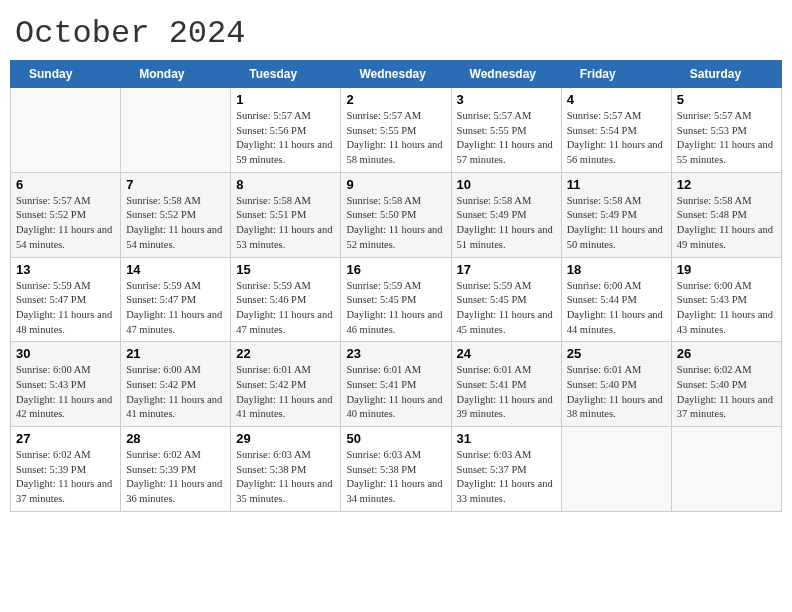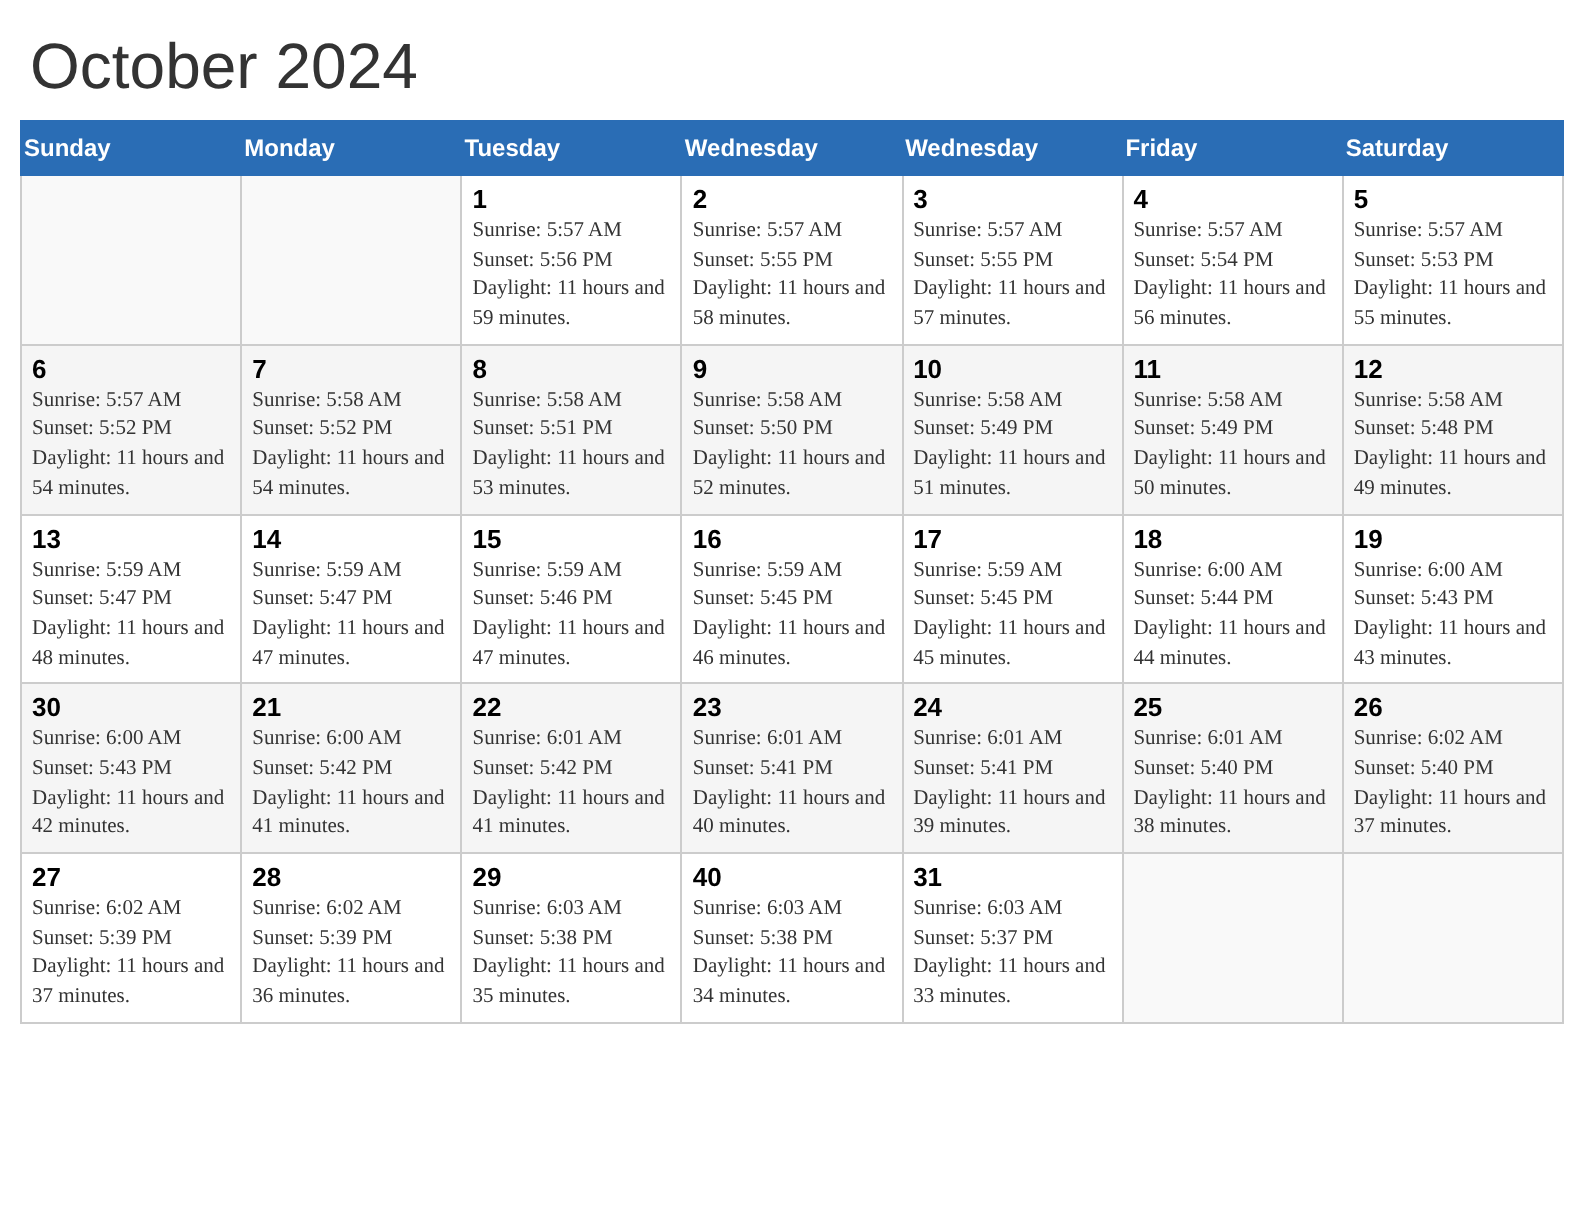--- a/index.html
+++ b/index.html
@@ -41,34 +41,35 @@
       height: 24px;
       margin-right: 4px;
     }
     .title-block {
       text-align: right;
     }
     .month-title {
       font-size: 32px;
       font-weight: normal;
       color: #333;
+      font-family: Liberation Mono, monospace;
     }
     .subtitle {
       font-size: 14px;
       color: #555;
     }
     .calendar {
       width: 100%;
       border-collapse: collapse;
       font-size: 11px;
     }
     .calendar th {
       background-color: #2a6db5;
       color: white;
-      padding: 6px 1px;
+      padding: 6px 18px;
       text-align: left;
       font-size: 12px;
       font-weight: bold;
       border: 1px solid #2a6db5;
     }
     .calendar td {
       border: 1px solid #ccc;
       vertical-align: top;
       padding: 4px 5px;
       width: calc(100% / 7);
@@ -298,21 +299,21 @@
 Sunset: 5:39 PM
 Daylight: 11 hours and 36 minutes.</div>
         </td>
         <td>
           <span class="day-num">29</span>
           <div class="day-info" style="white-space: pre-line;">Sunrise: 6:03 AM
 Sunset: 5:38 PM
 Daylight: 11 hours and 35 minutes.</div>
         </td>
         <td>
-          <span class="day-num">40</span>
+          <span class="day-num">50</span>
           <div class="day-info" style="white-space: pre-line;">Sunrise: 6:03 AM
 Sunset: 5:38 PM
 Daylight: 11 hours and 34 minutes.</div>
         </td>
         <td>
           <span class="day-num">31</span>
           <div class="day-info" style="white-space: pre-line;">Sunrise: 6:03 AM
 Sunset: 5:37 PM
 Daylight: 11 hours and 33 minutes.</div>
         </td>

